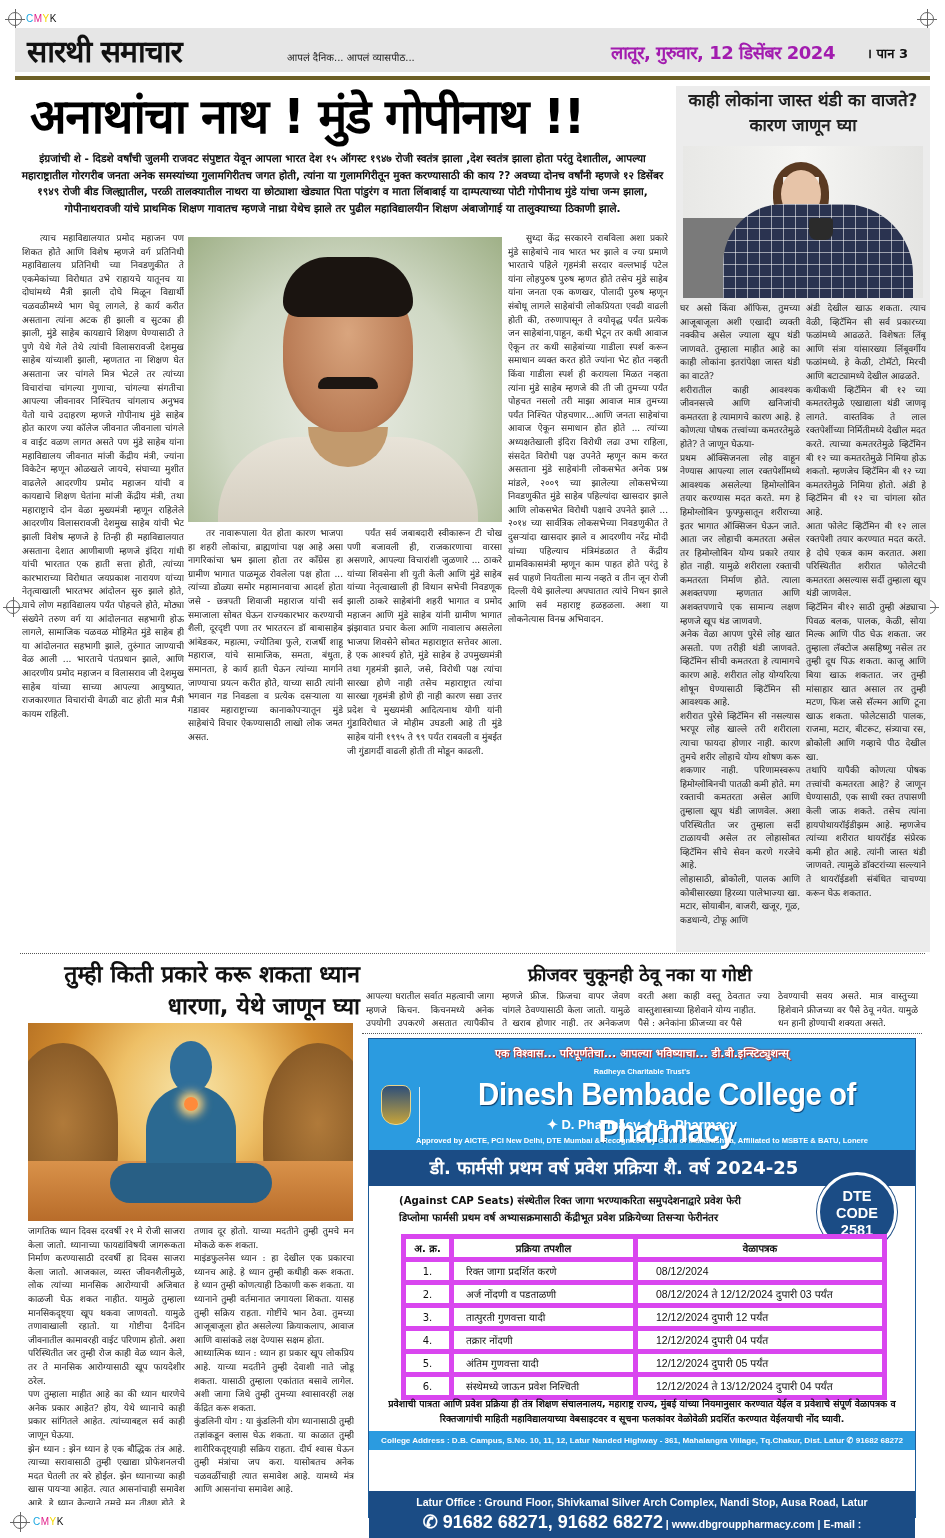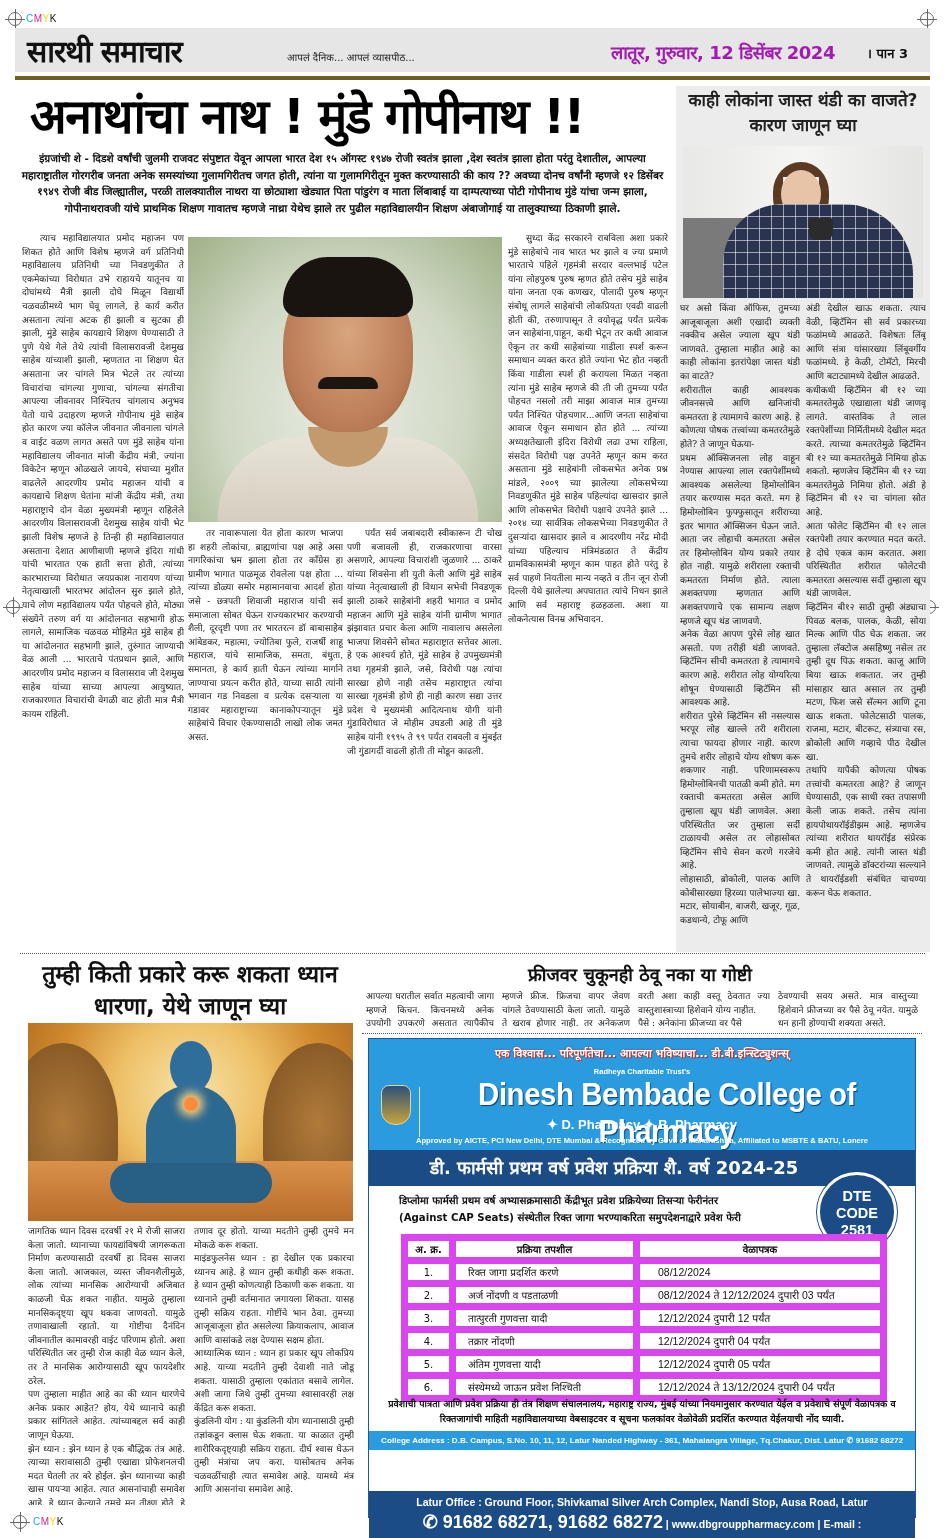--- a/index.html
+++ b/index.html
@@ -49,21 +49,21 @@
     background-image: linear-gradient(rgba(255,255,255,0.55) 1px, transparent 1px), linear-gradient(90deg, rgba(255,255,255,0.55) 1px, transparent 1px);
     background-size: 12px 12px; }
   .side-photo .face { position: absolute; left: 98px; top: 24px; width: 40px; height: 48px; border-radius: 50%; background: #e7c4a8; }
   .side-photo .hair2 { position: absolute; left: 90px; top: 16px; width: 56px; height: 60px; border-radius: 50% 50% 40% 40%; background: #5a3a22; clip-path: polygon(0 0,100% 0,100% 100%,82% 100%,82% 25%,18% 25%,18% 100%,0 100%); }
   .side-photo .mug { position: absolute; left: 126px; top: 72px; width: 24px; height: 22px; border-radius: 3px 3px 8px 8px; background: #2b2b2b; }
 
   
   .dotline { position: absolute; height: 0; border-top: 1px dotted #555; }
 
   
-  .med-title { position: absolute; left: 20px; top: 958px; width: 340px; text-align: center; font-size: 23px; line-height: 32px; font-weight: bold; color: #111; }
+  .med-title { position: absolute; left: 20px; top: 958px; width: 340px; text-align: right; font-size: 23px; line-height: 32px; font-weight: bold; color: #111; }
   .med-photo { position: absolute; left: 28px; top: 1023px; width: 325px; height: 198px; overflow: hidden;
     background: radial-gradient(circle at 50% 35%, #f7e4a8 0%, #eec067 35%, #d08a2e 65%, #a8641e 100%); }
   .med-photo .bushL { position: absolute; left: -20px; top: 20px; width: 110px; height: 160px; border-radius: 50% 50% 30% 30%; background: radial-gradient(#b07a3a, #7a4f20); }
   .med-photo .bushR { position: absolute; right: -20px; top: 20px; width: 110px; height: 160px; border-radius: 50% 50% 30% 30%; background: radial-gradient(#b07a3a, #7a4f20); }
   .med-photo .ground { position: absolute; left: 0; bottom: 0; width: 100%; height: 60px; background: linear-gradient(#d9924a, #b86c2a); }
   .med-photo .fhead { position: absolute; left: 142px; top: 18px; width: 42px; height: 52px; border-radius: 50%; background: #2f6e9a; }
   .med-photo .fbody { position: absolute; left: 118px; top: 62px; width: 90px; height: 96px; border-radius: 45px 45px 20px 20px; background: #2b6991; }
   .med-photo .flegs { position: absolute; left: 82px; top: 140px; width: 162px; height: 40px; border-radius: 40px; background: #285f85; }
   .med-photo .chakra { position: absolute; left: 156px; top: 74px; width: 14px; height: 14px; border-radius: 50%; background: #ff8a3a; box-shadow: 0 0 10px 5px #ffd27a; }
 
@@ -78,21 +78,21 @@
   .ad-college { position: absolute; left: 50px; top: 37px; width: 496px; text-align: center; font-family: "Liberation Sans", sans-serif; font-size: 32px; font-weight: bold; color: #fff; letter-spacing: -0.5px; transform: scaleX(0.92); text-shadow: 1px 1px 1px #0d3f6e; }
   .ad-crest { position: absolute; left: 12px; top: 46px; width: 30px; height: 40px; background: linear-gradient(#2d4f7a, #c7a43a); border-radius: 8px 8px 14px 14px; border: 1px solid #e8d38a; }
   .ad-crestline { position: absolute; left: 50px; top: 48px; width: 1px; height: 50px; background: #d6ecfa; }
   .ad-courses { position: absolute; left: 0; top: 78px; width: 546px; text-align: center; font-family: "Liberation Sans", sans-serif; font-size: 13px; font-weight: bold; color: #fff; }
   .ad-approved { position: absolute; left: 0; top: 97px; width: 546px; text-align: center; font-family: "Liberation Sans", sans-serif; font-size: 7.6px; font-weight: bold; color: #fff; }
   .ad-band { position: absolute; left: 0; top: 111px; width: 546px; height: 36px; background: #1b4c85; }
   .ad-band-title { position: absolute; left: 0; top: 116px; width: 490px; text-align: center; font-size: 18px; font-weight: bold; color: #fff; }
   .ad-dte { position: absolute; left: 448px; top: 133px; width: 80px; height: 80px; border-radius: 50%; background: #1b4c85; border: 3px solid #fff; box-shadow: 0 0 0 1px #1b4c85; color: #fff; text-align: center; font-family: "Liberation Sans", sans-serif; font-weight: bold; font-size: 14.5px; line-height: 17px; padding-top: 13px; }
   .ad-sub { position: absolute; left: 30px; top: 153px; width: 420px; font-size: 10.2px; font-weight: bold; line-height: 17px; color: #111; }
   .ad-table { position: absolute; left: 32px; top: 195px; width: 486px; border-collapse: collapse; font-size: 10px; color: #111; }
-  .ad-table th, .ad-table td { border: 7px solid #d946ef; height: 23px; padding: 0 6px; }
+  .ad-table th, .ad-table td { border: 5px solid #d946ef; height: 23px; padding: 0 6px; }
   .ad-table th { font-weight: bold; text-align: center; background: #fff; }
   .ad-table td.num { text-align: center; width: 48px; }
   .ad-table td.task { width: 184px; padding-left: 12px; }
   .ad-table td.sched { padding-left: 18px; font-family: "Liberation Sans", sans-serif; font-size: 10.5px; }
   .ad-note { position: absolute; left: 6px; top: 358px; width: 534px; text-align: center; font-size: 9.4px; line-height: 14.5px; font-weight: bold; color: #111; }
   .ad-addr { position: absolute; left: 0; top: 392px; width: 546px; height: 19px; background: #2b9be0; color: #fff; text-align: center; font-family: "Liberation Sans", sans-serif; font-size: 8.1px; font-weight: bold; line-height: 19px; }
   .ad-office { position: absolute; left: 0; top: 411px; width: 546px; height: 56px; background: #1b4c85; color: #fff; text-align: center; font-family: "Liberation Sans", sans-serif; font-weight: bold; margin-top: 41px; }
   .ad-office .l1 { font-size: 10.5px; padding-top: 5px; }
   .ad-office .l2 { margin-top: 3px; }
   .ad-office .phones { font-size: 18px; }
@@ -200,22 +200,22 @@
   <div class="ad-tagline">एक विश्वास... परिपूर्णतेचा... आपल्या भविष्याचा... डी.बी.इन्स्टिट्युशन्स्</div>
   <div class="ad-trust">Radheya Charitable Trust's</div>
   <div class="ad-crest"></div>
   <div class="ad-crestline"></div>
   <div class="ad-college">Dinesh Bembade College of Pharmacy</div>
   <div class="ad-courses">✦ D. Pharmacy ✦ B. Pharmacy</div>
   <div class="ad-approved">Approved by AICTE, PCI New Delhi, DTE Mumbai &amp; Recognized by Govt. of Maharashtra, Affiliated to MSBTE &amp; BATU, Lonere</div>
   <div class="ad-band"></div>
   <div class="ad-band-title">डी. फार्मसी प्रथम वर्ष प्रवेश प्रक्रिया शै. वर्ष 2024-25</div>
   <div class="ad-sub">
+    <div>(Against CAP Seats) संस्थेतील रिक्त जागा भरण्याकरिता समुपदेशनाद्वारे प्रवेश फेरी</div>
     <div>डिप्लोमा फार्मसी प्रथम वर्ष अभ्यासक्रमासाठी केंद्रीभूत प्रवेश प्रक्रियेच्या तिसऱ्या फेरीनंतर</div>
-    <div>(Against CAP Seats) संस्थेतील रिक्त जागा भरण्याकरिता समुपदेशनाद्वारे प्रवेश फेरी</div>
   </div>
   <div class="ad-dte">
     <div>DTE</div>
     <div>CODE</div>
     <div>2581</div>
   </div>
 
   <table class="ad-table">
     <thead>
       <tr>

